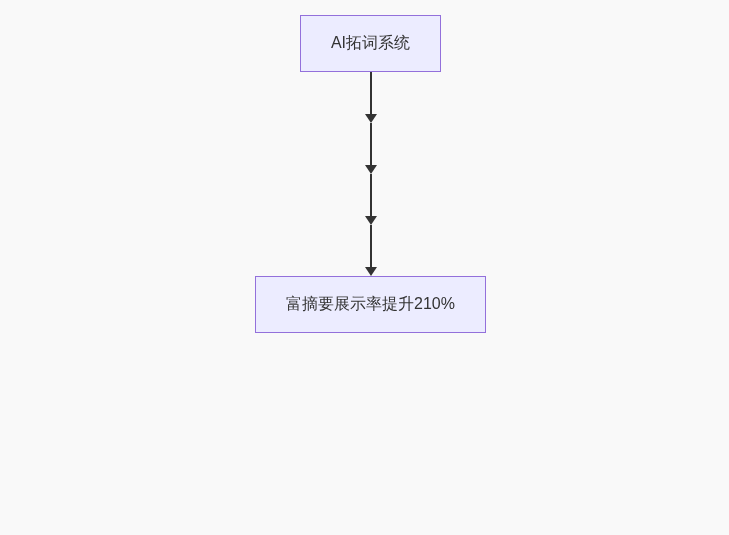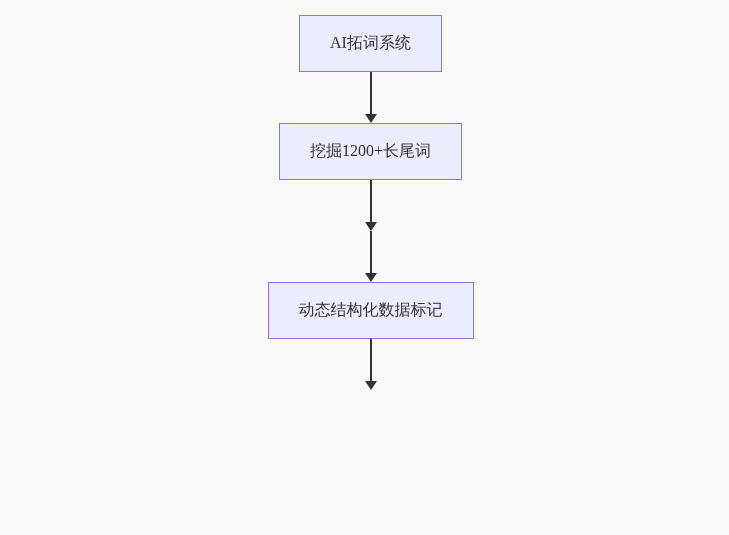--- a/index.html
+++ b/index.html
@@ -38,21 +38,20 @@
     background: var(--node-fill);
     border: 1.5px solid var(--node-border);
     color: var(--text);
     font-size: 16px;
     display: flex;
     align-items: center;
     justify-content: center;
     padding: 12px 30px;
     white-space: nowrap;
     text-align: center;
-    font-family: Liberation Serif, serif;
   }
   .arrow {
     height: 51px;
     width: 14px;
     display: flex;
     flex-direction: column;
     align-items: center;
   }
   .arrow-line {
     width: 2px;
@@ -75,39 +74,36 @@
 
     <div class="flow-node">
       <span>AI拓词系统</span>
     </div>
 
     <div class="arrow">
       <div class="arrow-line"></div>
       <div class="arrow-head"></div>
     </div>
 
-    <div class="flow-node">
-      <span>挖掘1200+长尾词</span>
+
+    <div class="arrow">
+      <div class="arrow-line"></div>
+      <div class="arrow-head"></div>
     </div>
+
 
     <div class="arrow">
       <div class="arrow-line"></div>
       <div class="arrow-head"></div>
     </div>
 
 
     <div class="arrow">
       <div class="arrow-line"></div>
       <div class="arrow-head"></div>
     </div>
 
     <div class="flow-node">
-      <span>动态结构化数据标记</span>
+      <span>富摘要展示率提升210%</span>
     </div>
-
-    <div class="arrow">
-      <div class="arrow-line"></div>
-      <div class="arrow-head"></div>
-    </div>
-
 
   </div>
 </div>
 
 </body></html>

